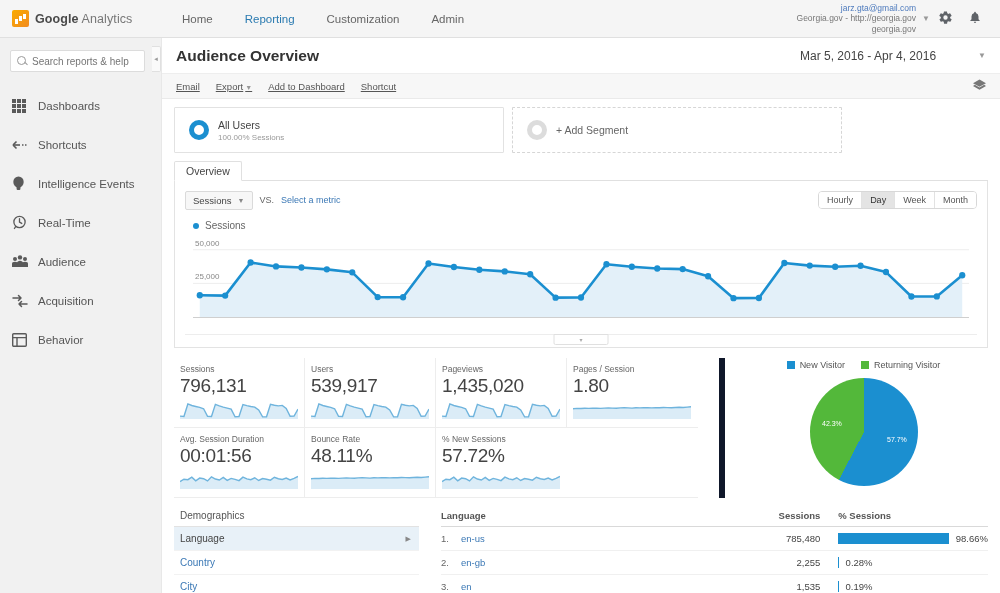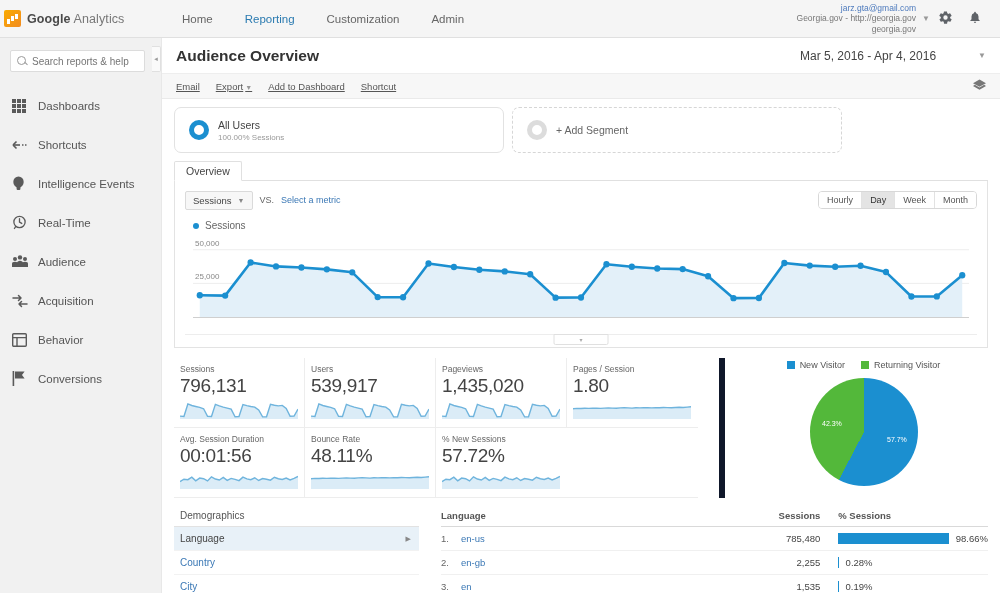--- a/index.html
+++ b/index.html
@@ -11,21 +11,21 @@
     -webkit-font-smoothing: antialiased;
   }
   .app { position: relative; width: 1000px; height: 593px; background:#f1f1f1; }
 
   
   .topbar {
     position:absolute; top:0; left:0; width:1000px; height:38px;
     background:#f5f5f5; border-bottom:1px solid #e0e0e0;
     display:flex; align-items:center;
   }
-  .brand { display:flex; align-items:center; padding-left:4px; width:150px; }
+  .brand { display:flex; align-items:center; padding-left:12px; width:150px; }
   .brand-logo {
     width:17px; height:17px; border-radius:2px;
     background:linear-gradient(135deg,#f9ab00 0%, #f28b20 100%);
     position:relative; margin-right:6px; overflow:hidden;
   }
   .brand-logo:before{
     content:""; position:absolute; left:3px; bottom:3px;
     width:3px; height:5px; background:#fff;
     box-shadow: 4px -3px 0 0 #fff, 8px -5px 0 0 #fff;
   }
@@ -106,21 +106,21 @@
     height:25px; background:#f7f7f7; border-bottom:1px solid #eaeaea;
     display:flex; align-items:center; padding:0 14px;
   }
   .action { font-size:9.5px; color:#555; margin-right:16px; cursor:pointer; white-space:nowrap;text-decoration:underline;}
   .action .cv{ font-size:7px; color:#999; margin-left:2px;}
   .share-ico { margin-left:auto; color:#777; font-size:11px; cursor:pointer;}
 
   .segbar { display:flex; padding:8px 12px 0 12px; }
   .segment {
     width:330px; height:46px; border:1px solid #e2e2e2; background:#fff;
-    display:flex; align-items:center; padding-left:14px; border-radius:7px; cursor:pointer;
+    display:flex; align-items:center; padding-left:14px; border-radius:1px; cursor:pointer;
   }
   .segment.add { border:1px dashed #d6d6d6; width:330px; margin-left:8px; }
   .donut {
     width:20px;height:20px;border-radius:50%; border:5px solid #1b8fd0;
     margin-right:9px; flex:0 0 20px;
   }
   .donut.empty { border-color:#dcdcdc; }
   .seg-name { font-size:10.5px; color:#444; line-height:1.35; }
   .seg-sub { font-size:8px; color:#999; }
   .seg-add-lbl { font-size:10.5px; color:#666; }
@@ -336,29 +336,20 @@
       <div class="navrow">
         <span class="ico">
           <svg width="15" height="14" viewBox="0 0 15 14" fill="none" stroke="#5a5a5a" stroke-width="1.4">
               <rect x="0.7" y="0.7" width="13.6" height="12.6" rx="1"></rect>
               <path d="M0.7 4.6h13.6M5 4.6V13.3"></path>
             </svg>
         </span>
         <span class="lbl">Behavior</span>
       </div>
 
-      <div class="navrow">
-        <span class="ico">
-          <svg width="14" height="15" viewBox="0 0 14 15" fill="#5a5a5a">
-              <rect x="0.6" y="0" width="1.6" height="15"></rect>
-              <path d="M3 0.6h9.6l-2.6 3.4 2.6 3.4H3z"></path>
-            </svg>
-        </span>
-        <span class="lbl">Conversions</span>
-      </div>
 
     </div>
   </div>
 
   <div class="collapse-tab">◂</div>
 
   <div class="content">
 
     <div class="page-head">
       <div class="page-title">Audience Overview</div>

